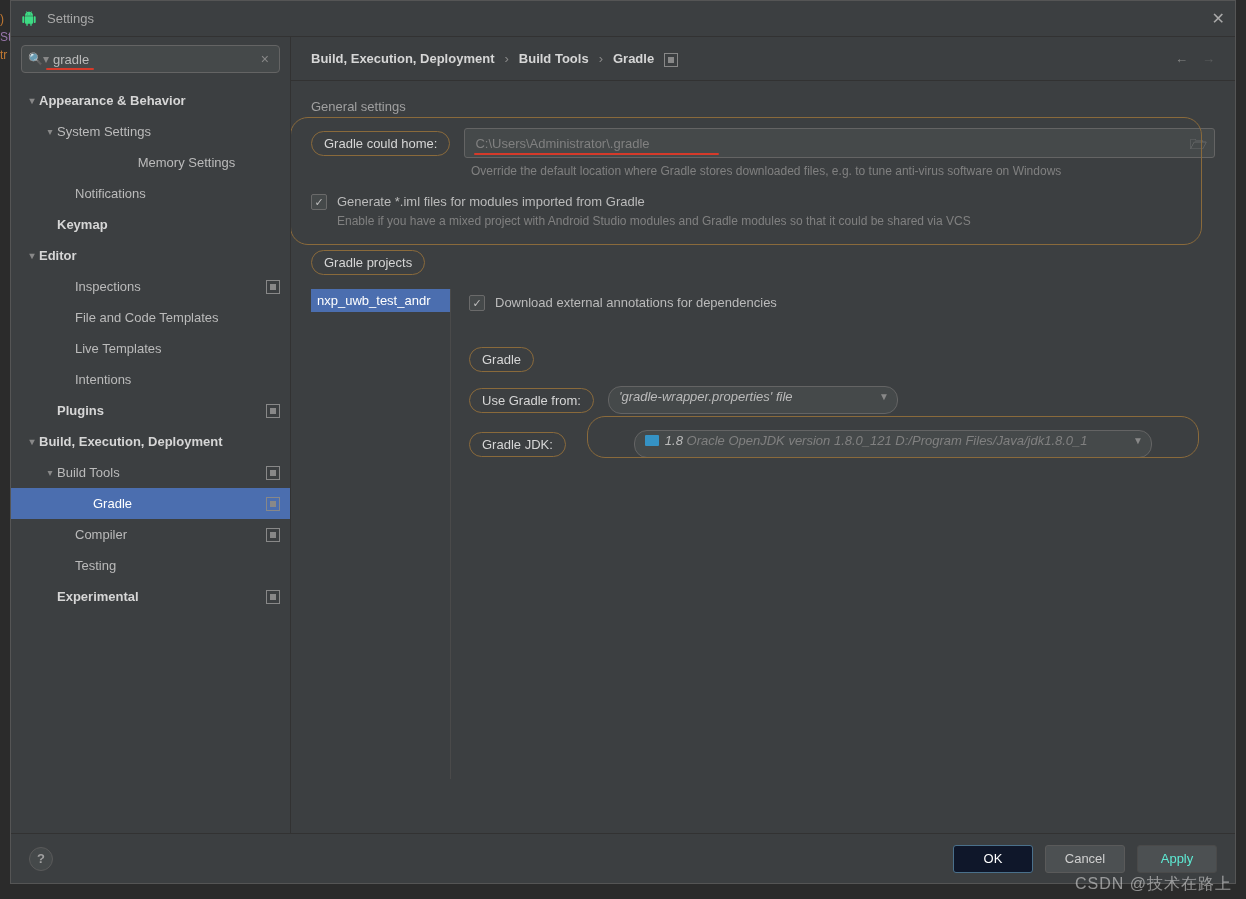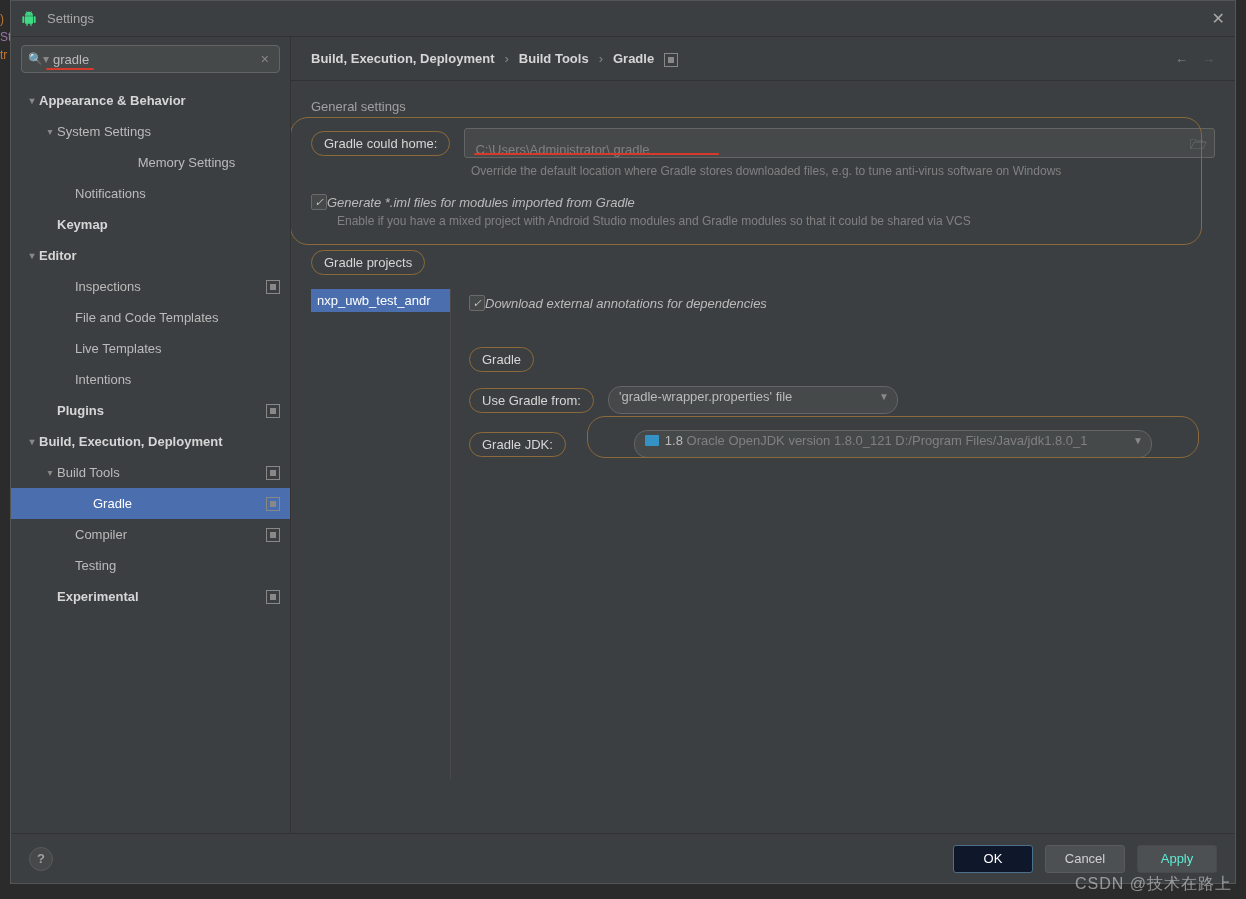--- a/index.html
+++ b/index.html
@@ -33,35 +33,35 @@
   .crumb-row .crumb { color: #d6d6d6; font-weight: 600; }
   .crumb-row .sep { color: #888; margin: 0 10px; }
   .crumb-row .navbtns { margin-left: auto; display: flex; gap: 14px; color: #888; }
   .crumb-row .sq2 { width: 14px; height: 14px; border: 1px solid #888; margin-left: 10px; position: relative; top: 1px; display: inline-block; }
   .crumb-row .sq2::after { content: ""; display: block; width: 6px; height: 6px; background: #888; margin: 3px auto; }
   .content { flex: 1; padding: 18px 20px; overflow: auto; position: relative; }
   .sect-title { color: #a0a0a0; margin-bottom: 14px; font-size: 13px; }
   .pill { border: 1px solid #8a6a3b; border-radius: 14px; padding: 4px 12px; display: inline-block; color: #d6d6d6; }
   .field-row { display: flex; align-items: center; gap: 14px; margin-bottom: 2px; }
   .txt-input { flex: 1; position: relative; }
-  .txt-input .box { height: 30px; border: 1px solid #646464; border-radius: 3px; background: #45494a; display: flex; align-items: flex-end; padding: 0 30px 0 10px; color: #808080; }
+  .txt-input .box { height: 30px; border: 1px solid #646464; border-radius: 3px; background: #45494a; display: flex; align-items: center; padding: 0 30px 0 10px; color: #808080; }
   .txt-input .folder { position: absolute; right: 8px; top: 6px; color: #808080; font-size: 14px; }
   .redline2 { position: absolute; bottom: 3px; left: 10px; width: 245px; height: 2px; background: #d63a2a; border-radius: 1px; }
   .hint { color: #808080; font-size: 12px; margin: 6px 0 14px 0; }
-  .chk-row { display: flex; align-items: flex-end; margin-bottom: 2px; font-style: italic; }
+  .chk-row { display: flex; align-items: center; gap: 10px; margin-bottom: 2px; }
   .chk { width: 16px; height: 16px; border: 1px solid #6a6a6a; border-radius: 2px; background: #45494a; display: flex; align-items: center; justify-content: center; color: #bfbfbf; font-size: 11px; flex-shrink: 0; margin-top: 2px; }
   .chk.checked::after { content: "✓"; }
   .hint2 { color: #808080; font-size: 12px; margin: 4px 0 14px 26px; }
   .highlight-box { position: absolute; border: 1px solid #8a6a3b; border-radius: 18px; pointer-events: none; }
   .projects-area { display: flex; gap: 0; margin-top: 14px; }
   .proj-list { width: 140px; min-height: 490px; background: #3c3f41; border-right: 1px solid #4a4a4a; }
   .proj-item { background: #4b6eaf; color: #fff; padding: 4px 6px; font-size: 13px; white-space: nowrap; overflow: hidden; }
   .proj-right { flex: 1; padding: 4px 0 0 18px; }
   .sub-sect { margin-top: 36px; }
-  .select-box { height: 28px; min-width: 290px; border: 1px solid #646464; border-radius: 13px; background: #45494a; display: inline-flex; align-items: center; padding: 0 28px 8px 10px; color: #bbbbbb; position: relative; }
+  .select-box { height: 28px; min-width: 290px; border: 1px solid #646464; border-radius: 13px; background: #45494a; display: inline-flex; align-items: center; padding: 0 28px 8px 10px; color: #bbbbbb; position: relative; font-style: italic; }
   .select-box .tri { position: absolute; right: 8px; color: #888; font-size: 10px; }
   .jdk-box { width: 518px; }
   .jdk-box .folder-icon { width: 14px; height: 11px; background: #3592c4; margin-right: 6px; border-radius: 1px; }
   .jdk-box .muted { color: #808080; }
   .footer { height: 50px; border-top: 1px solid #323232; display: flex; align-items: center; padding: 0 18px; gap: 12px; }
   .help-btn { width: 24px; height: 24px; border: 1px solid #5a5a5a; border-radius: 50%; background: #45494a; display: flex; align-items: center; justify-content: center; color: #a0a0a0; font-weight: bold; cursor: pointer; }
   .footer .spacer { flex: 1; }
   .btn { min-width: 80px; height: 28px; border: 1px solid #5a5a5a; border-radius: 3px; background: #4c5052; color: #cfcfcf; display: flex; align-items: center; justify-content: center; cursor: pointer; padding: 0 14px; }
   .btn.primary { background: #0f172a; border-color: #4a708b; color: #fff; }
   .btn.disabled { color: #5eead4; border-color: #4a4a4a; }

